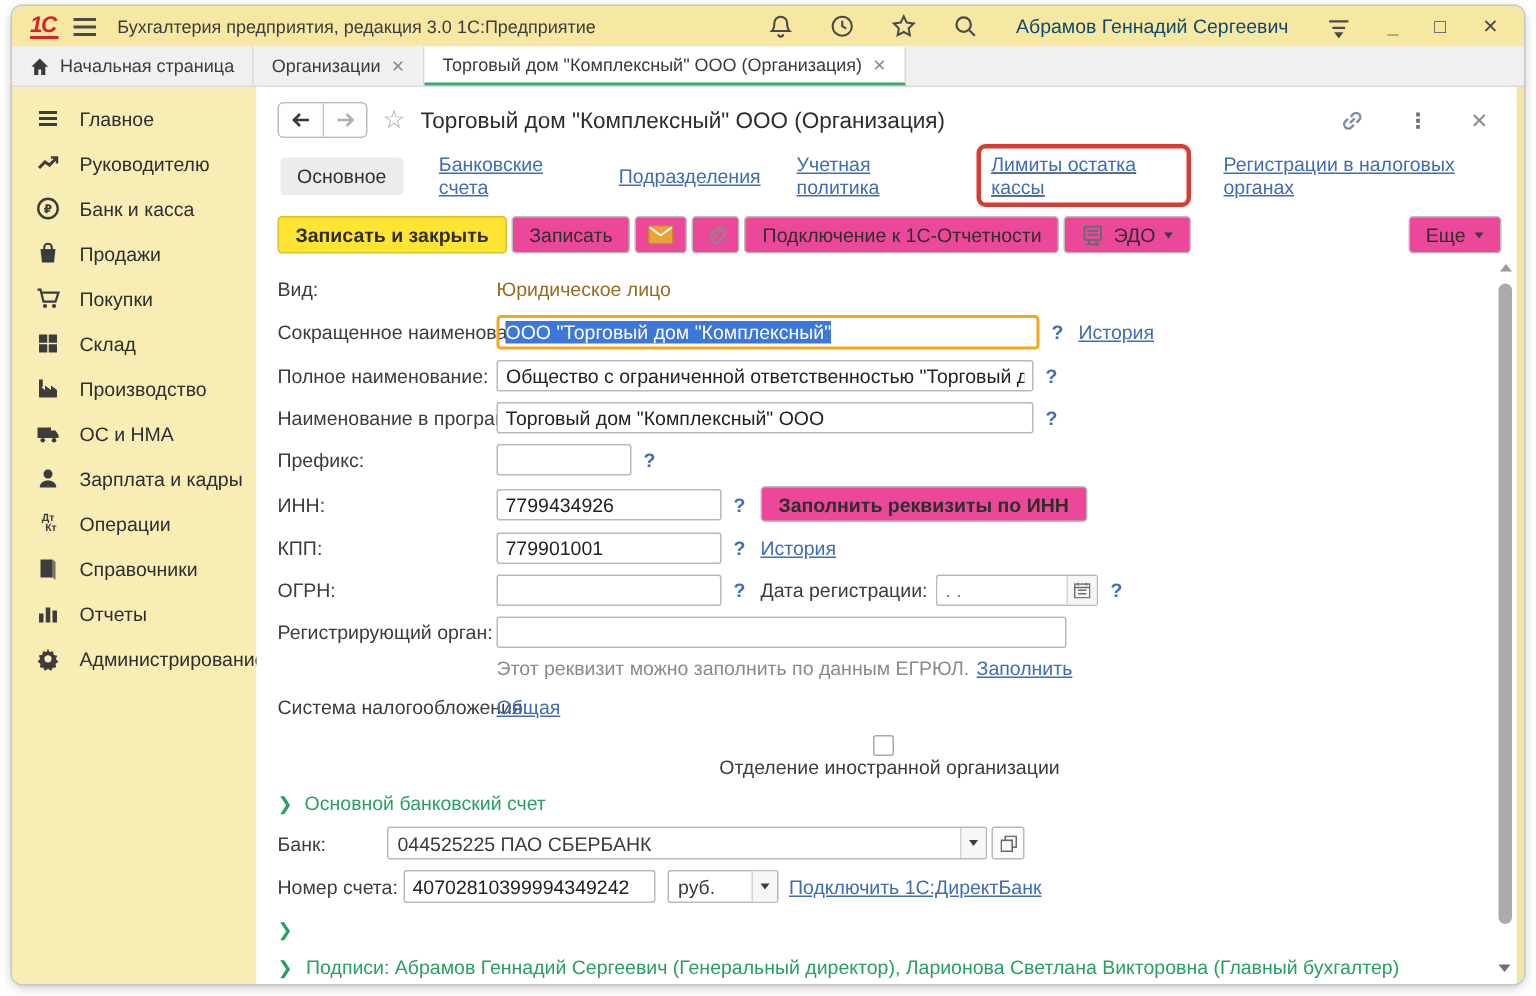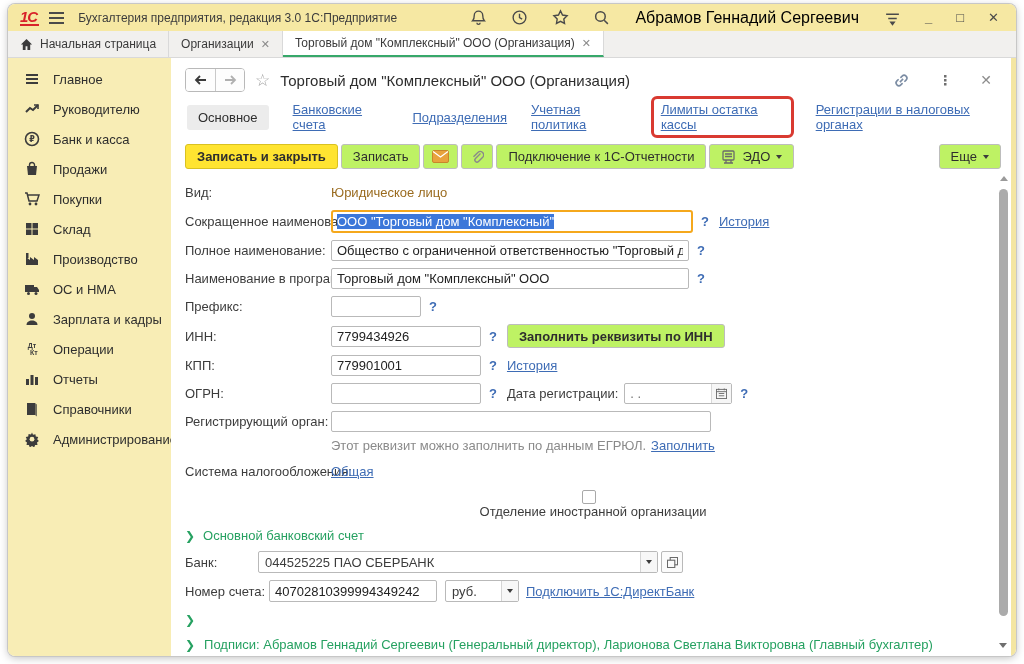--- a/index.html
+++ b/index.html
@@ -8,21 +8,21 @@
             box-shadow:0 0 0 1px #c7c7c7, 0 2px 8px rgba(0,0,0,.25); background:#fff; }
 
   
   .titlebar { height:27px; background:#f6e8a3; display:flex; align-items:center; padding:0 10px 0 12px; gap:10px; }
   .logo1c { color:#d8232a; font-weight:bold; font-style:italic; font-size:15px; letter-spacing:-1px; border-bottom:2px solid #d8232a; line-height:14px; padding:0 2px 0 0; }
   .burger { display:inline-block; width:15px; }
   .burger i { display:block; height:2px; background:#4a4a4a; margin:3px 0; }
   .app-title { font-size:12px; color:#3c3c3c; margin-left:4px; flex:0 0 auto; }
   .tb-spacer { flex:1; }
   .tb-ic { width:17px; height:17px; margin:0 7px; color:#4a4a4a; }
-  .user-name { font-size:16px; color:#000000; margin:0 8px; }
+  .user-name { font-size:13px; color:#0c4a6e; margin:0 8px; }
   .winbtn { font-size:13px; color:#4a4a4a; margin:0 7px; font-weight:bold; }
 
   
   .tabbar { height:27px; background:#f1f0ee; border-bottom:1px solid #d9d9d9; display:flex; }
   .tab { display:flex; align-items:center; gap:7px; padding:0 12px; font-size:12px; color:#3a3a3a;
          border-right:1px solid #d9d9d9; position:relative; }
   .tab.active { background:#fff; border-bottom:2px solid #37a86a; }
   .tab .x { color:#8a8a8a; font-size:11px; font-weight:bold; }
   .home-ic { width:13px; height:13px; }
 
@@ -49,21 +49,21 @@
 
   
   .navrow { display:flex; align-items:center; gap:24px; margin:3px 0 9px 2px; font-size:13px; }
   .nav-active { background:#ececec; border-radius:3px; padding:5px 11px; color:#2e2e2e; }
   a.lnk { color:#3e6cb5; text-decoration:underline; cursor:pointer; }
   .redbox { border:3px solid #d93a31; border-radius:6px; padding:3px 7px; margin:-3px -2px;text-decoration:underline; }
 
   
   .toolbar { display:flex; align-items:center; gap:3px; margin-bottom:13px; }
   .btn { height:25px; display:inline-flex; align-items:center; gap:6px; padding:0 11px; font-size:13px; color:#2e2e2e;
-         background:#bef264; border:1px solid #bdbdbd; border-radius:3px; cursor:pointer; white-space:nowrap; }
+         background:#ec4899; border:1px solid #bdbdbd; border-radius:3px; cursor:pointer; white-space:nowrap; }
   .btn.primary { background:#ffe431; border-color:#d9c122; font-weight:bold; }
   .btn.icon-only { padding:0 8px; }
   .caret { width:0; height:0; border-left:3.5px solid transparent; border-right:3.5px solid transparent; border-top:4px solid #3c3c3c; display:inline-block; }
   .tb-gap { flex:1; }
 
   
   .frm { font-size:13px; color:#3c3c3c; }
   .row { display:flex; align-items:center; margin-bottom:7px; min-height:21px; }
   .lbl { width:146px; flex:0 0 146px; white-space:nowrap; }
   .lbl-sm { width:73px; flex:0 0 73px; white-space:nowrap; }
@@ -226,32 +226,32 @@
             <path d="M2.5 14c0-3 2.5-4.6 5.5-4.6S13.5 11 13.5 14z"></path>
           </svg>
         <span>Зарплата и кадры</span>
       </div>
       <div class="side-item">
         <span class="txtic">Дт<br>&nbsp;&nbsp;Кт</span>
         <span>Операции</span>
       </div>
       <div class="side-item">
         <svg width="16" height="16" viewBox="0 0 16 16" fill="#3c3c3c">
+            <path d="M3 2h8v12H3z"></path>
+            <path d="M11 2l2 1.5V15.5L11 14z" opacity=".7"></path>
+          </svg>
+        <span>Справочники</span>
+      </div>
+      <div class="side-item">
+        <svg width="16" height="16" viewBox="0 0 16 16" fill="#3c3c3c">
             <rect x="2" y="8" width="3" height="6"></rect>
             <rect x="6.5" y="4" width="3" height="10"></rect>
             <rect x="11" y="6" width="3" height="8"></rect>
           </svg>
         <span>Отчеты</span>
-      </div>
-      <div class="side-item">
-        <svg width="16" height="16" viewBox="0 0 16 16" fill="#3c3c3c">
-            <path d="M3 2h8v12H3z"></path>
-            <path d="M11 2l2 1.5V15.5L11 14z" opacity=".7"></path>
-          </svg>
-        <span>Справочники</span>
       </div>
       <div class="side-item">
         <svg width="16" height="16" viewBox="0 0 16 16" fill="#3c3c3c">
             <path d="M8 1.5l1 2.2 2.4-.5.4 2.4 2.4.5-1 2.2 1.7 1.8-1.9 1.5.5 2.4-2.4.1-.9 2.3L8 14.9l-2.2 1.5-.9-2.3-2.4-.1.5-2.4L1.1 10l1.7-1.8-1-2.2 2.4-.5.4-2.4 2.4.5z"></path>
             <circle cx="8" cy="8.2" r="2.4" fill="#f8edb5"></circle>
           </svg>
         <span>Администрирование</span>
       </div>
     </div>
 

